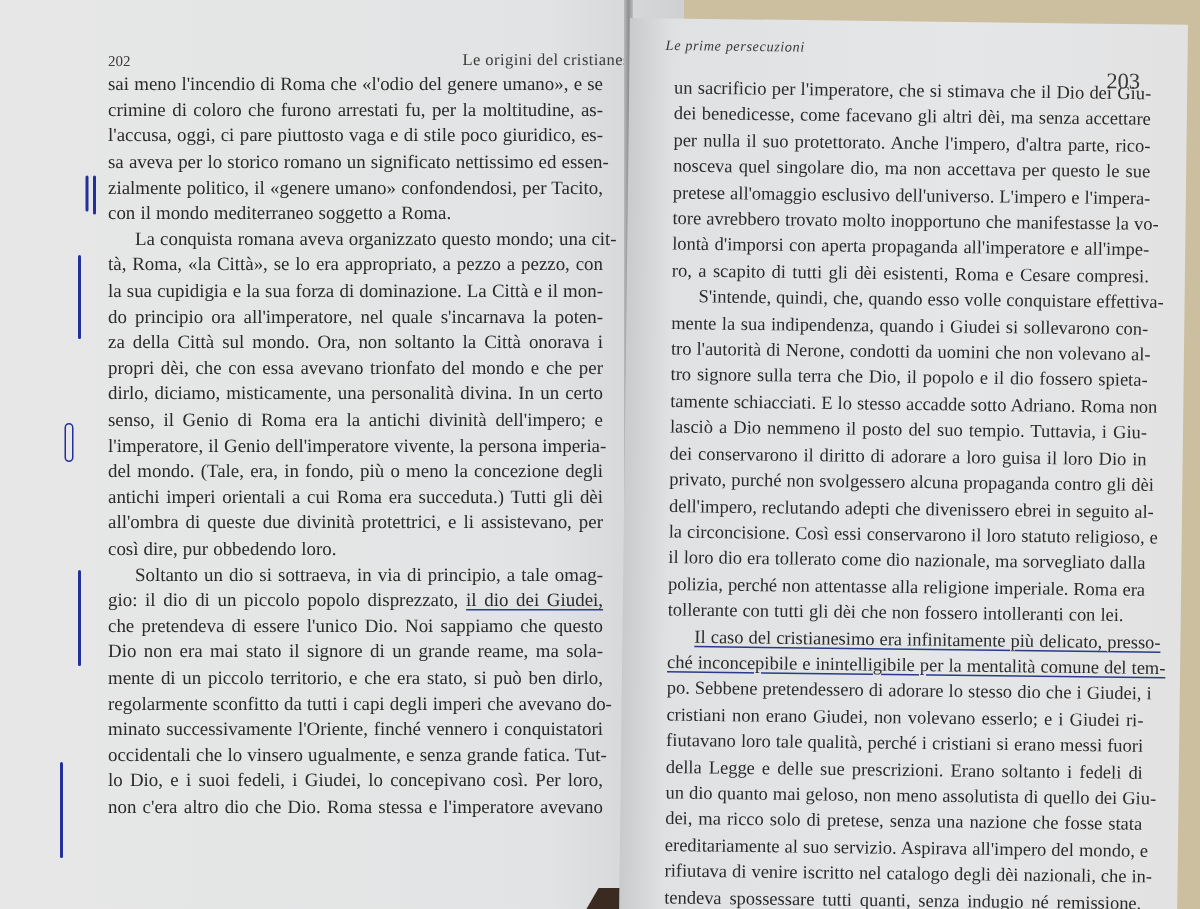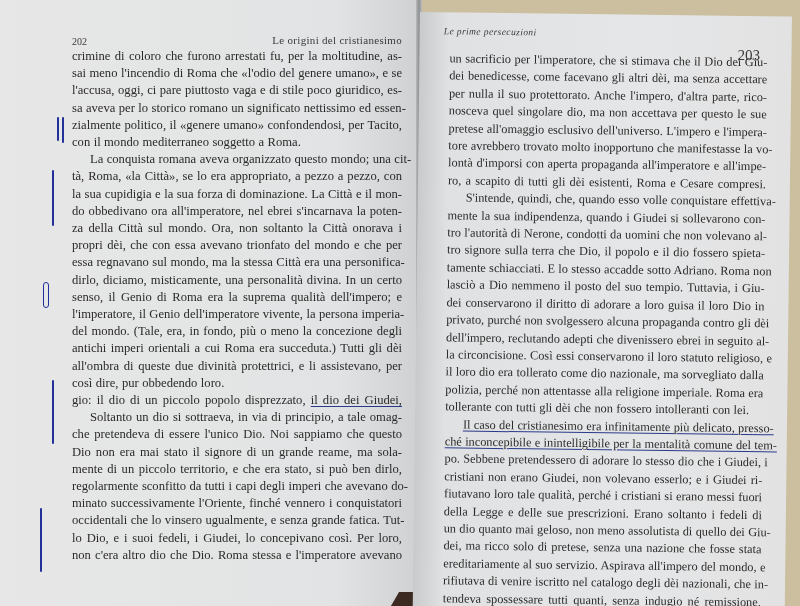--- a/index.html
+++ b/index.html
@@ -14,20 +14,21 @@
     }
     .page {
       position: absolute;
       background: linear-gradient(90deg, #e8e9e9 0%, #e4e5e6 60%, #d9dadb 100%);
       color: #2b2b2b;
       overflow: hidden;
     }
     .page.left {
       left: 0; top: 0; width: 420px; height: 606px;
       background: linear-gradient(90deg, #e6e7e6 0%, #e2e3e4 80%, #cfd0d1 100%);
+      padding-left: 36px;
     }
     .page.right {
       left: 420px; top: 12px; width: 372px; height: 594px;
       background: linear-gradient(90deg, #c9cacb 0%, #e0e1e2 8%, #e5e6e7 60%, #e2e2e3 100%);
       transform: rotate(0.7deg);
       transform-origin: top left;
     }
     .gutter {
       position: absolute; left: 416px; top: 0; width: 6px; height: 606px;
       background: linear-gradient(90deg, #b8b9ba, #8f9091, #bcbdbe);
@@ -64,42 +65,41 @@
 </head>
 <body>
 
 <div class="spread">
 
   <div class="page left">
     <span class="running-head folio">202</span>
     <span class="running-head title">Le origini del cristianesimo</span>
 
     <div class="text">
+      <span class="line">sai meno l'incendio di Roma che «l'odio del genere umano», e se</span>
       <span class="line">crimine di coloro che furono arrestati fu, per la moltitudine, as-</span>
-      <span class="line">sai meno l'incendio di Roma che «l'odio del genere umano», e se</span>
       <span class="line">l'accusa, oggi, ci pare piuttosto vaga e di stile poco giuridico, es-</span>
       <span class="line">sa aveva per lo storico romano un significato nettissimo ed essen-</span>
       <span class="line">zialmente politico, il «genere umano» confondendosi, per Tacito,</span>
       <span class="line last">con il mondo mediterraneo soggetto a Roma.</span>
       <span class="line indent">La conquista romana aveva organizzato questo mondo; una cit-</span>
       <span class="line">tà, Roma, «la Città», se lo era appropriato, a pezzo a pezzo, con</span>
       <span class="line">la sua cupidigia e la sua forza di dominazione. La Città e il mon-</span>
-      <span class="line">do obbedivano ora all'imperatore, nel ebrei s'incarnava la poten-</span>
+      <span class="line">do principio ora all'imperatore, nel quale s'incarnava la poten-</span>
       <span class="line">za della Città sul mondo. Ora, non soltanto la Città onorava i</span>
       <span class="line">propri dèi, che con essa avevano trionfato del mondo e che per</span>
-      <span class="line">essa regnavano sul mondo, ma la stessa Città era una personifica-</span>
       <span class="line">dirlo, diciamo, misticamente, una personalità divina. In un certo</span>
-      <span class="line">senso, il Genio di Roma era la suprema qualità dell'impero; e</span>
+      <span class="line">senso, il Genio di Roma era la antichi divinità dell'impero; e</span>
       <span class="line">l'imperatore, il Genio dell'imperatore vivente, la persona imperia-</span>
       <span class="line">del mondo. (Tale, era, in fondo, più o meno la concezione degli</span>
       <span class="line">antichi imperi orientali a cui Roma era succeduta.) Tutti gli dèi</span>
       <span class="line">all'ombra di queste due divinità protettrici, e li assistevano, per</span>
       <span class="line last">così dire, pur obbedendo loro.</span>
+      <span class="line indent">Soltanto un dio si sottraeva, in via di principio, a tale omag-</span>
       <span class="line"><span>gio: il dio di un piccolo popolo disprezzato, </span><span class="u">il dio dei Giudei,</span></span>
-      <span class="line indent">Soltanto un dio si sottraeva, in via di principio, a tale omag-</span>
       <span class="line">che pretendeva di essere l'unico Dio. Noi sappiamo che questo</span>
       <span class="line">Dio non era mai stato il signore di un grande reame, ma sola-</span>
       <span class="line">mente di un piccolo territorio, e che era stato, si può ben dirlo,</span>
       <span class="line">regolarmente sconfitto da tutti i capi degli imperi che avevano do-</span>
       <span class="line">minato successivamente l'Oriente, finché vennero i conquistatori</span>
       <span class="line">occidentali che lo vinsero ugualmente, e senza grande fatica. Tut-</span>
       <span class="line">lo Dio, e i suoi fedeli, i Giudei, lo concepivano così. Per loro,</span>
       <span class="line">non c'era altro dio che Dio. Roma stessa e l'imperatore avevano</span>
 
     </div>

